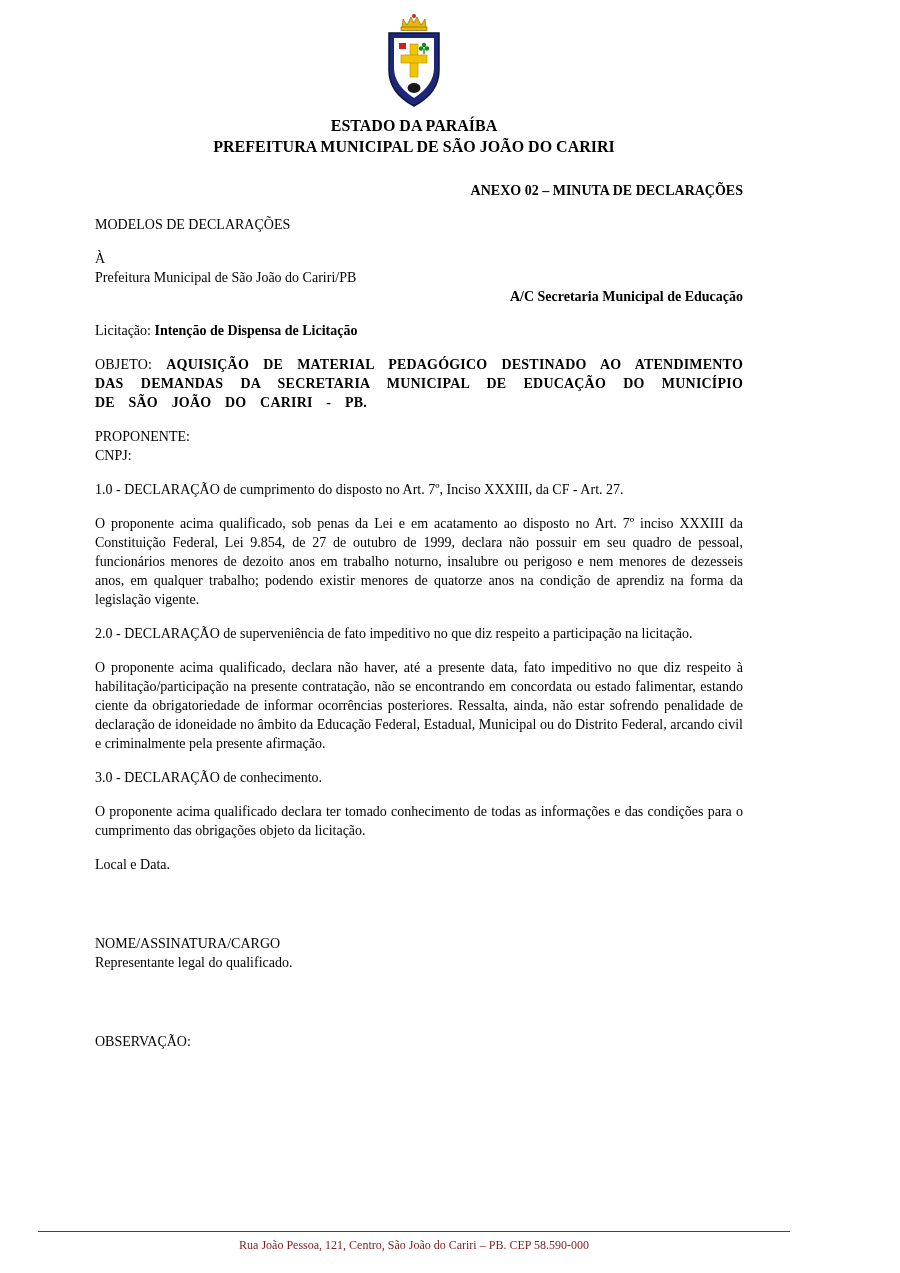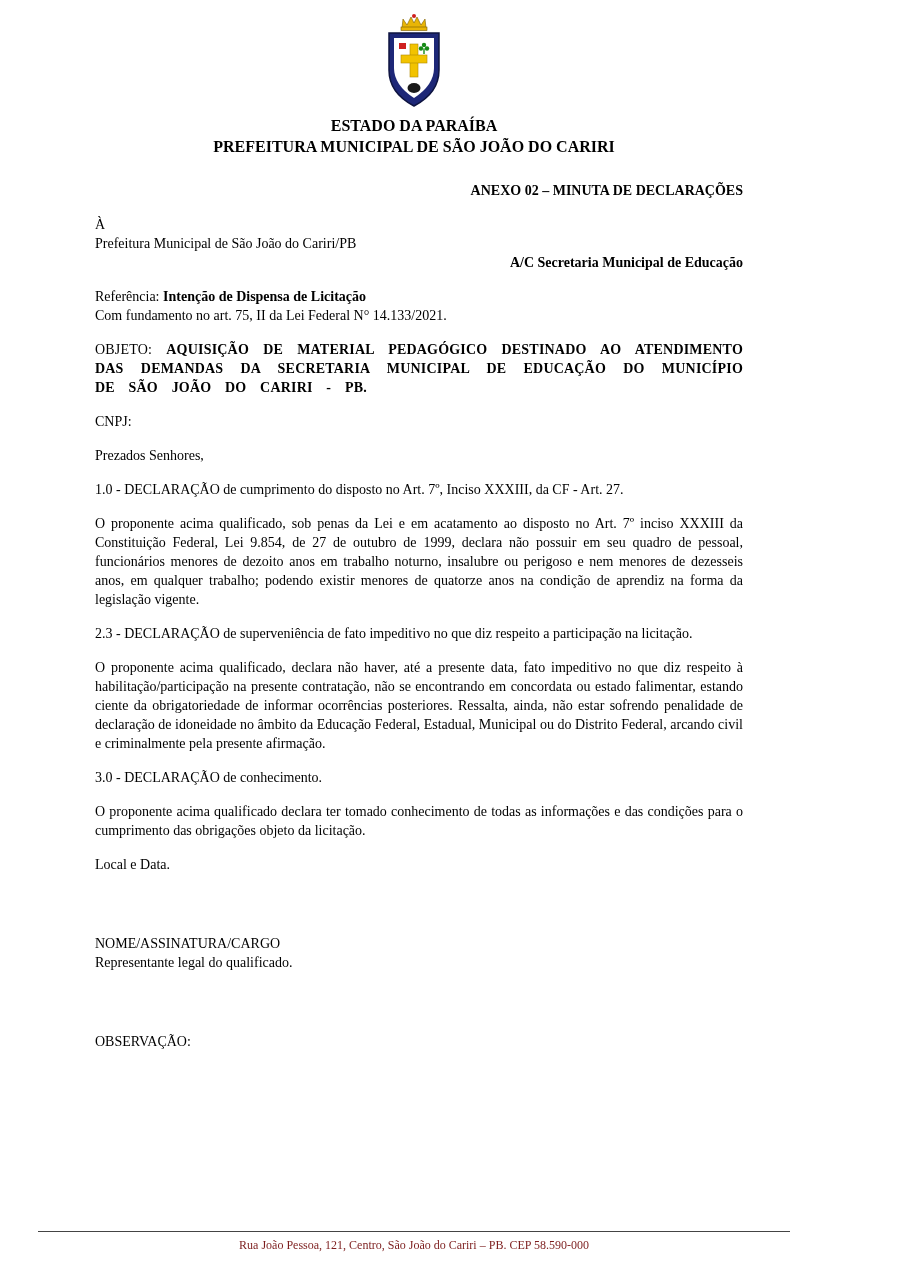--- a/index.html
+++ b/index.html
@@ -68,45 +68,45 @@
       </svg>
     </span>
     <div class="lh-title">ESTADO DA PARAÍBA</div>
     <div class="lh-title">PREFEITURA MUNICIPAL DE SÃO JOÃO DO CARIRI</div>
   </div>
 
   <div class="doc-body">
 
     <p class="bold">ANEXO 02 – MINUTA DE DECLARAÇÕES</p>
 
+    <p class="gap">MODELOS DE DECLARAÇÕES</p>
 
     <div class="gap">
       <p>À</p>
       <p>Prefeitura Municipal de São João do Cariri/PB</p>
       <p class="bold">A/C Secretaria Municipal de Educação</p>
     </div>
 
     <div class="gap">
-      <p><span>Referência: </span><strong>Intenção de Dispensa de Licitação</strong></p>
-      <p>Com fundamento no art. 75, II da Lei Federal N° 14.133/2021.</p>
+      <p><span>Licitação: </span><strong>Intenção de Dispensa de Licitação</strong></p>
     </div>
 
     <p class="gap objeto"><span>OBJETO: </span><strong>AQUISIÇÃO DE MATERIAL PEDAGÓGICO DESTINADO AO ATENDIMENTO DAS DEMANDAS DA SECRETARIA MUNICIPAL DE EDUCAÇÃO DO MUNICÍPIO DE SÃO JOÃO DO CARIRI - PB.</strong></p>
 
     <div class="gap">
+      <p>PROPONENTE:</p>
       <p>CNPJ:</p>
     </div>
 
-    <p class="gap">Prezados Senhores,</p>
 
     <p class="gap">1.0 - DECLARAÇÃO de cumprimento do disposto no Art. 7º, Inciso XXXIII, da CF - Art. 27.</p>
 
     <p class="gap just">O proponente acima qualificado, sob penas da Lei e em acatamento ao disposto no Art. 7º inciso XXXIII da Constituição Federal, Lei 9.854, de 27 de outubro de 1999, declara não possuir em seu quadro de pessoal, funcionários menores de dezoito anos em trabalho noturno, insalubre ou perigoso e nem menores de dezesseis anos, em qualquer trabalho; podendo existir menores de quatorze anos na condição de aprendiz na forma da legislação vigente.</p>
 
-    <p class="gap">2.3 - DECLARAÇÃO de superveniência de fato impeditivo no que diz respeito a participação na licitação.</p>
+    <p class="gap">2.0 - DECLARAÇÃO de superveniência de fato impeditivo no que diz respeito a participação na licitação.</p>
 
     <p class="gap just">O proponente acima qualificado, declara não haver, até a presente data, fato impeditivo no que diz respeito à habilitação/participação na presente contratação, não se encontrando em concordata ou estado falimentar, estando ciente da obrigatoriedade de informar ocorrências posteriores. Ressalta, ainda, não estar sofrendo penalidade de declaração de idoneidade no âmbito da Educação Federal, Estadual, Municipal ou do Distrito Federal, arcando civil e criminalmente pela presente afirmação.</p>
 
     <p class="gap">3.0 - DECLARAÇÃO de conhecimento.</p>
 
     <p class="gap just">O proponente acima qualificado declara ter tomado conhecimento de todas as informações e das condições para o cumprimento das obrigações objeto da licitação.</p>
 
     <p class="gap">Local e Data.</p>
 
     <div class="gap-lg">

